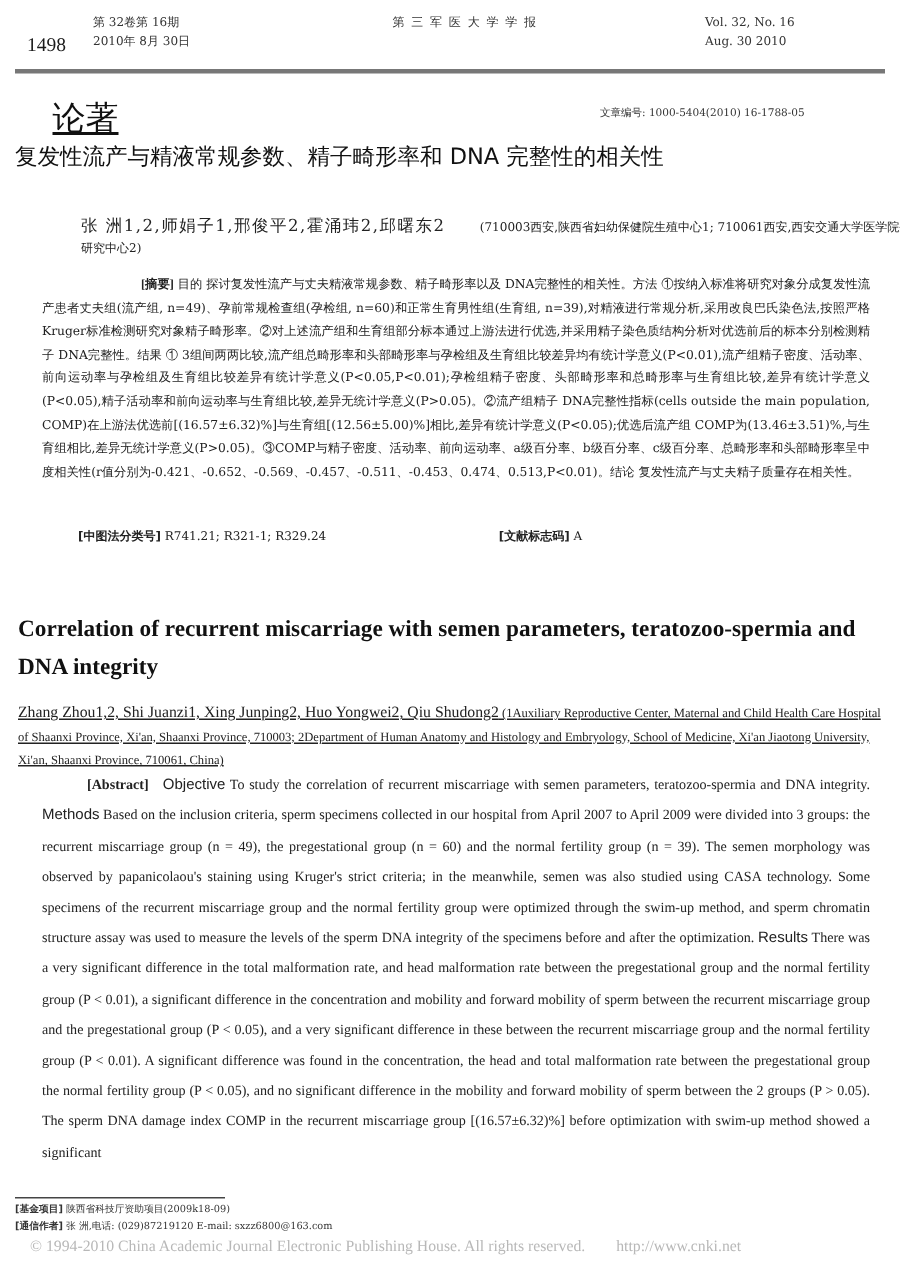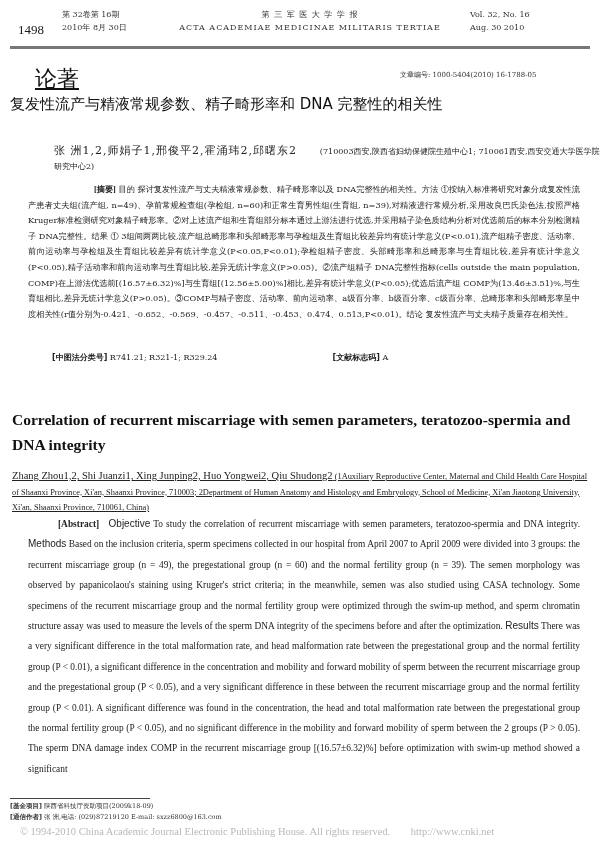--- a/index.html
+++ b/index.html
@@ -40,21 +40,20 @@
 </head>
 <body>
 
 <div class="abs hdr-page">1498</div>
 <div class="abs hdr-left">
   <div>第 32卷第 16期</div>
   <div>2010年 8月 30日</div>
 </div>
 <div class="abs hdr-center">
   <div>第 三 军 医 大 学 学 报</div>
-  <div>ACTA ACADEMIAE MEDICINAE MILITARIS TERTIAE</div>
 </div>
 <div class="abs hdr-right">
   <div>Vol. 32, No. 16</div>
   <div>Aug. 30 2010</div>
 </div>
 <div class="abs hdr-rule"></div>
 
 <div class="abs section">论著</div>
 <div class="abs artno">文章编号: 1000-5404(2010) 16-1788-05</div>
 

